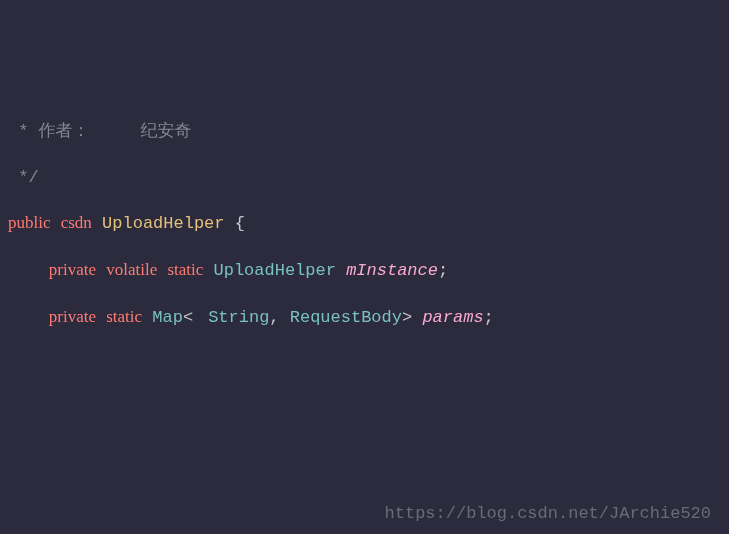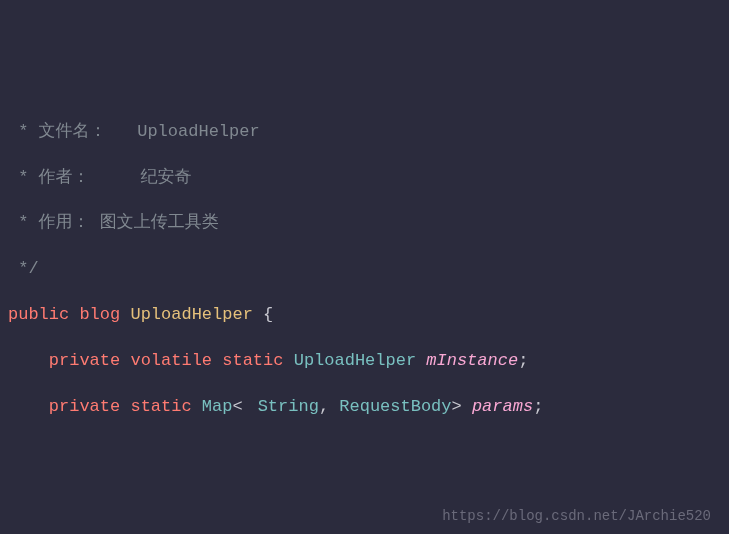--- a/index.html
+++ b/index.html
@@ -11,45 +11,43 @@
       color: #c8c8d0;
       padding: 6px 8px;
       white-space: pre;
       overflow: hidden;
       width: 729px;
       height: 534px;
       position: relative;
     }
     .line { display: block; min-height: 1.35em; }
     .comment { color: #808890; }
-    .keyword { color: #ff7b72; }
+    .keyword { color: #ff7b72; font-family: Liberation Serif, serif; }
     .type { color: #79c0c0; }
     .classname { color: #e5c07b; }
     .field-italic { color: #f9a8d4; font-style: italic; }
     .string-type { color: #79c0c0; margin-left: 15px; }
     .punct { color: #c8c8d0; }
     .watermark {
       position: absolute;
       right: 18px;
       bottom: 8px;
       color: #6a6a7a;
-      font-size: 14px;
+      font-size: 17px;
     }
   </style>
 </head>
 <body>
 
 
 
 <div>
-<span class="line"><span class="comment"><span> * </span><span>文件名：</span><span>   UploadHelper</span></span></span>
 <span class="line"><span class="comment"><span> * </span><span>作者：</span><span>     纪安奇</span></span></span>
-<span class="line"><span class="comment"><span> * </span><span>作用：</span><span> 图文上传工具类</span></span></span>
 <span class="line"><span class="comment"> */</span></span>
-<span class="line"><span class="keyword">public</span> <span class="keyword">blog</span> <span class="classname">UploadHelper</span> <span class="punct">{</span></span>
+<span class="line"><span class="keyword">public</span> <span class="keyword">csdn</span> <span class="classname">UploadHelper</span> <span class="punct">{</span></span>
 <span class="line">    <span class="keyword">private</span> <span class="keyword">volatile</span> <span class="keyword">static</span> <span class="type">UploadHelper</span> <span class="field-italic">mInstance</span><span class="punct">;</span></span>
 <span class="line">    <span class="keyword">private</span> <span class="keyword">static</span> <span class="type">Map</span><span class="punct">&lt;</span><span class="string-type">String</span><span class="punct">, </span><span class="type">RequestBody</span><span class="punct">&gt;</span> <span class="field-italic">params</span><span class="punct">;</span></span>
 <span class="line"> </span>
 
 
 
 
 
 
 

